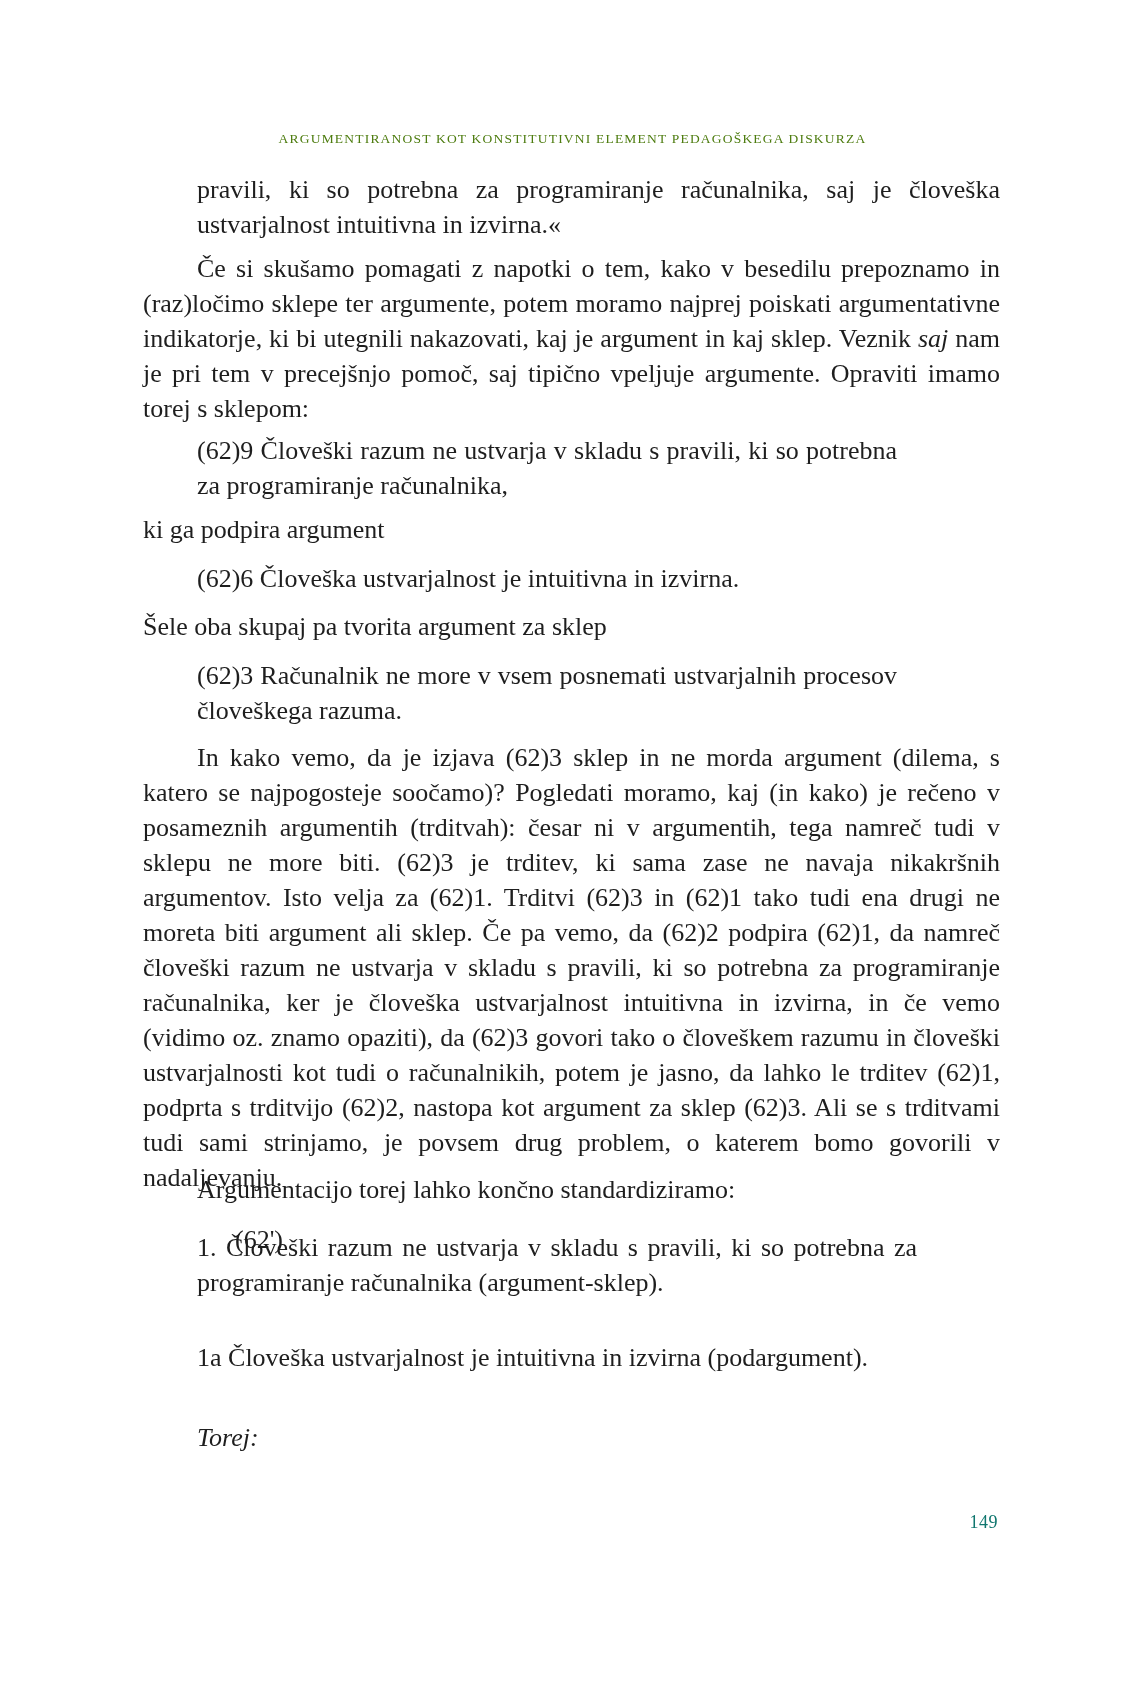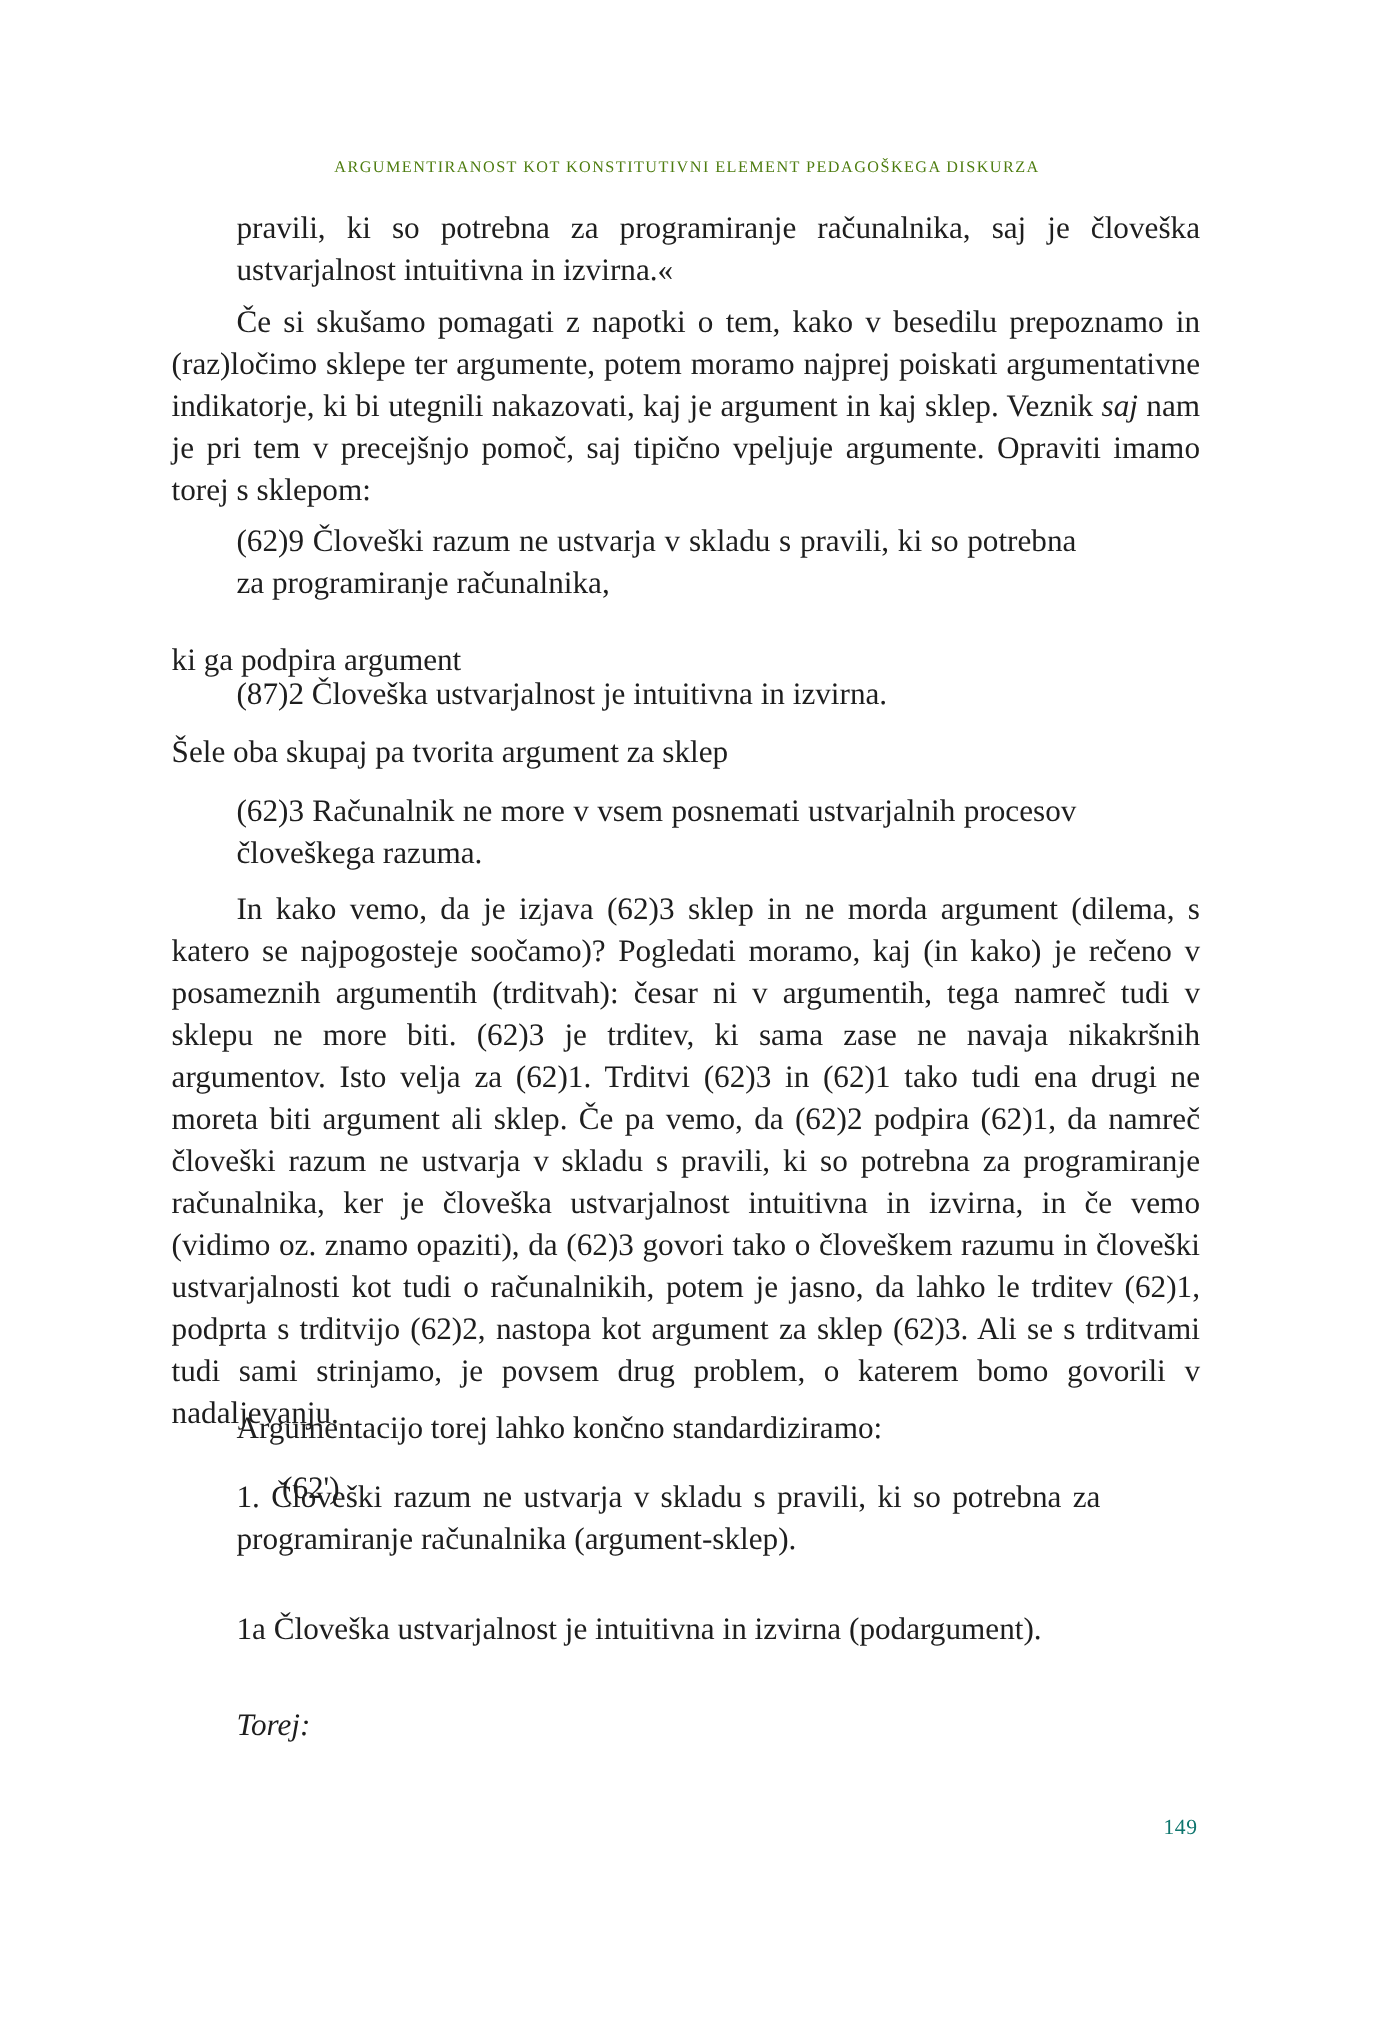--- a/index.html
+++ b/index.html
@@ -32,23 +32,23 @@
 <body>
 
 <div class="running-head">Argumentiranost kot konstitutivni element pedagoškega diskurza</div>
 
 <p class="txt ind p" style="top:172px;">pravili, ki so potrebna za programiranje računalnika, saj je človeška ustvarjalnost intuitivna in izvirna.«</p>
 
 <p class="txt p fi" style="top:251px;"><span>Če si skušamo pomagati z napotki o tem, kako v besedilu prepoznamo in (raz)ločimo sklepe ter argumente, potem moramo najprej poiskati argumentativne indikatorje, ki bi utegnili nakazovati, kaj je argument in kaj sklep. Veznik </span><i>saj</i><span> nam je pri tem v precejšnjo pomoč, saj tipično vpeljuje argumente. Opraviti imamo torej s sklepom:</span></p>
 
 <p class="txt ind p" style="top:433px; width:700px;">(62)9 Človeški razum ne ustvarja v skladu s pravili, ki so potrebna za programiranje računalnika,</p>
 
-<p class="txt p" style="top:512px;margin-top:20px;">ki ga podpira argument</p>
+<p class="txt p" style="top:512px;">ki ga podpira argument</p>
 
-<p class="txt ind p" style="top:561px;">(87)2 Človeška ustvarjalnost je intuitivna in izvirna.</p>
+<p class="txt ind p" style="top:561px;">(62)6 Človeška ustvarjalnost je intuitivna in izvirna.</p>
 
 <p class="txt p" style="top:609px;">Šele oba skupaj pa tvorita argument za sklep</p>
 
 <p class="txt ind p" style="top:658px; width:700px;">(62)3 Računalnik ne more v vsem posnemati ustvarjalnih procesov človeškega razuma.</p>
 
 <p class="txt p fi" style="top:740px;">In kako vemo, da je izjava (62)3 sklep in ne morda argument (dilema, s katero se najpogosteje soočamo)? Pogledati moramo, kaj (in kako) je rečeno v posameznih argumentih (trditvah): česar ni v argumentih, tega namreč tudi v sklepu ne more biti. (62)3 je trditev, ki sama zase ne navaja nikakršnih argumentov. Isto velja za (62)1. Trditvi (62)3 in (62)1 tako tudi ena drugi ne moreta biti argument ali sklep. Če pa vemo, da (62)2 podpira (62)1, da namreč človeški razum ne ustvarja v skladu s pravili, ki so potrebna za programiranje računalnika, ker je človeška ustvarjalnost intuitivna in izvirna, in če vemo (vidimo oz. znamo opaziti), da (62)3 govori tako o človeškem razumu in človeški ustvarjalnosti kot tudi o računalnikih, potem je jasno, da lahko le trditev (62)1, podprta s trditvijo (62)2, nastopa kot argument za sklep (62)3. Ali se s trditvami tudi sami strinjamo, je povsem drug problem, o katerem bomo govorili v nadaljevanju.</p>
 
 <p class="txt ind p" style="top:1172px;">Argumentacijo torej lahko končno standardiziramo:</p>
 
 <p class="txt ind p" style="top:1222px;margin-left:38px;">(62')</p>

